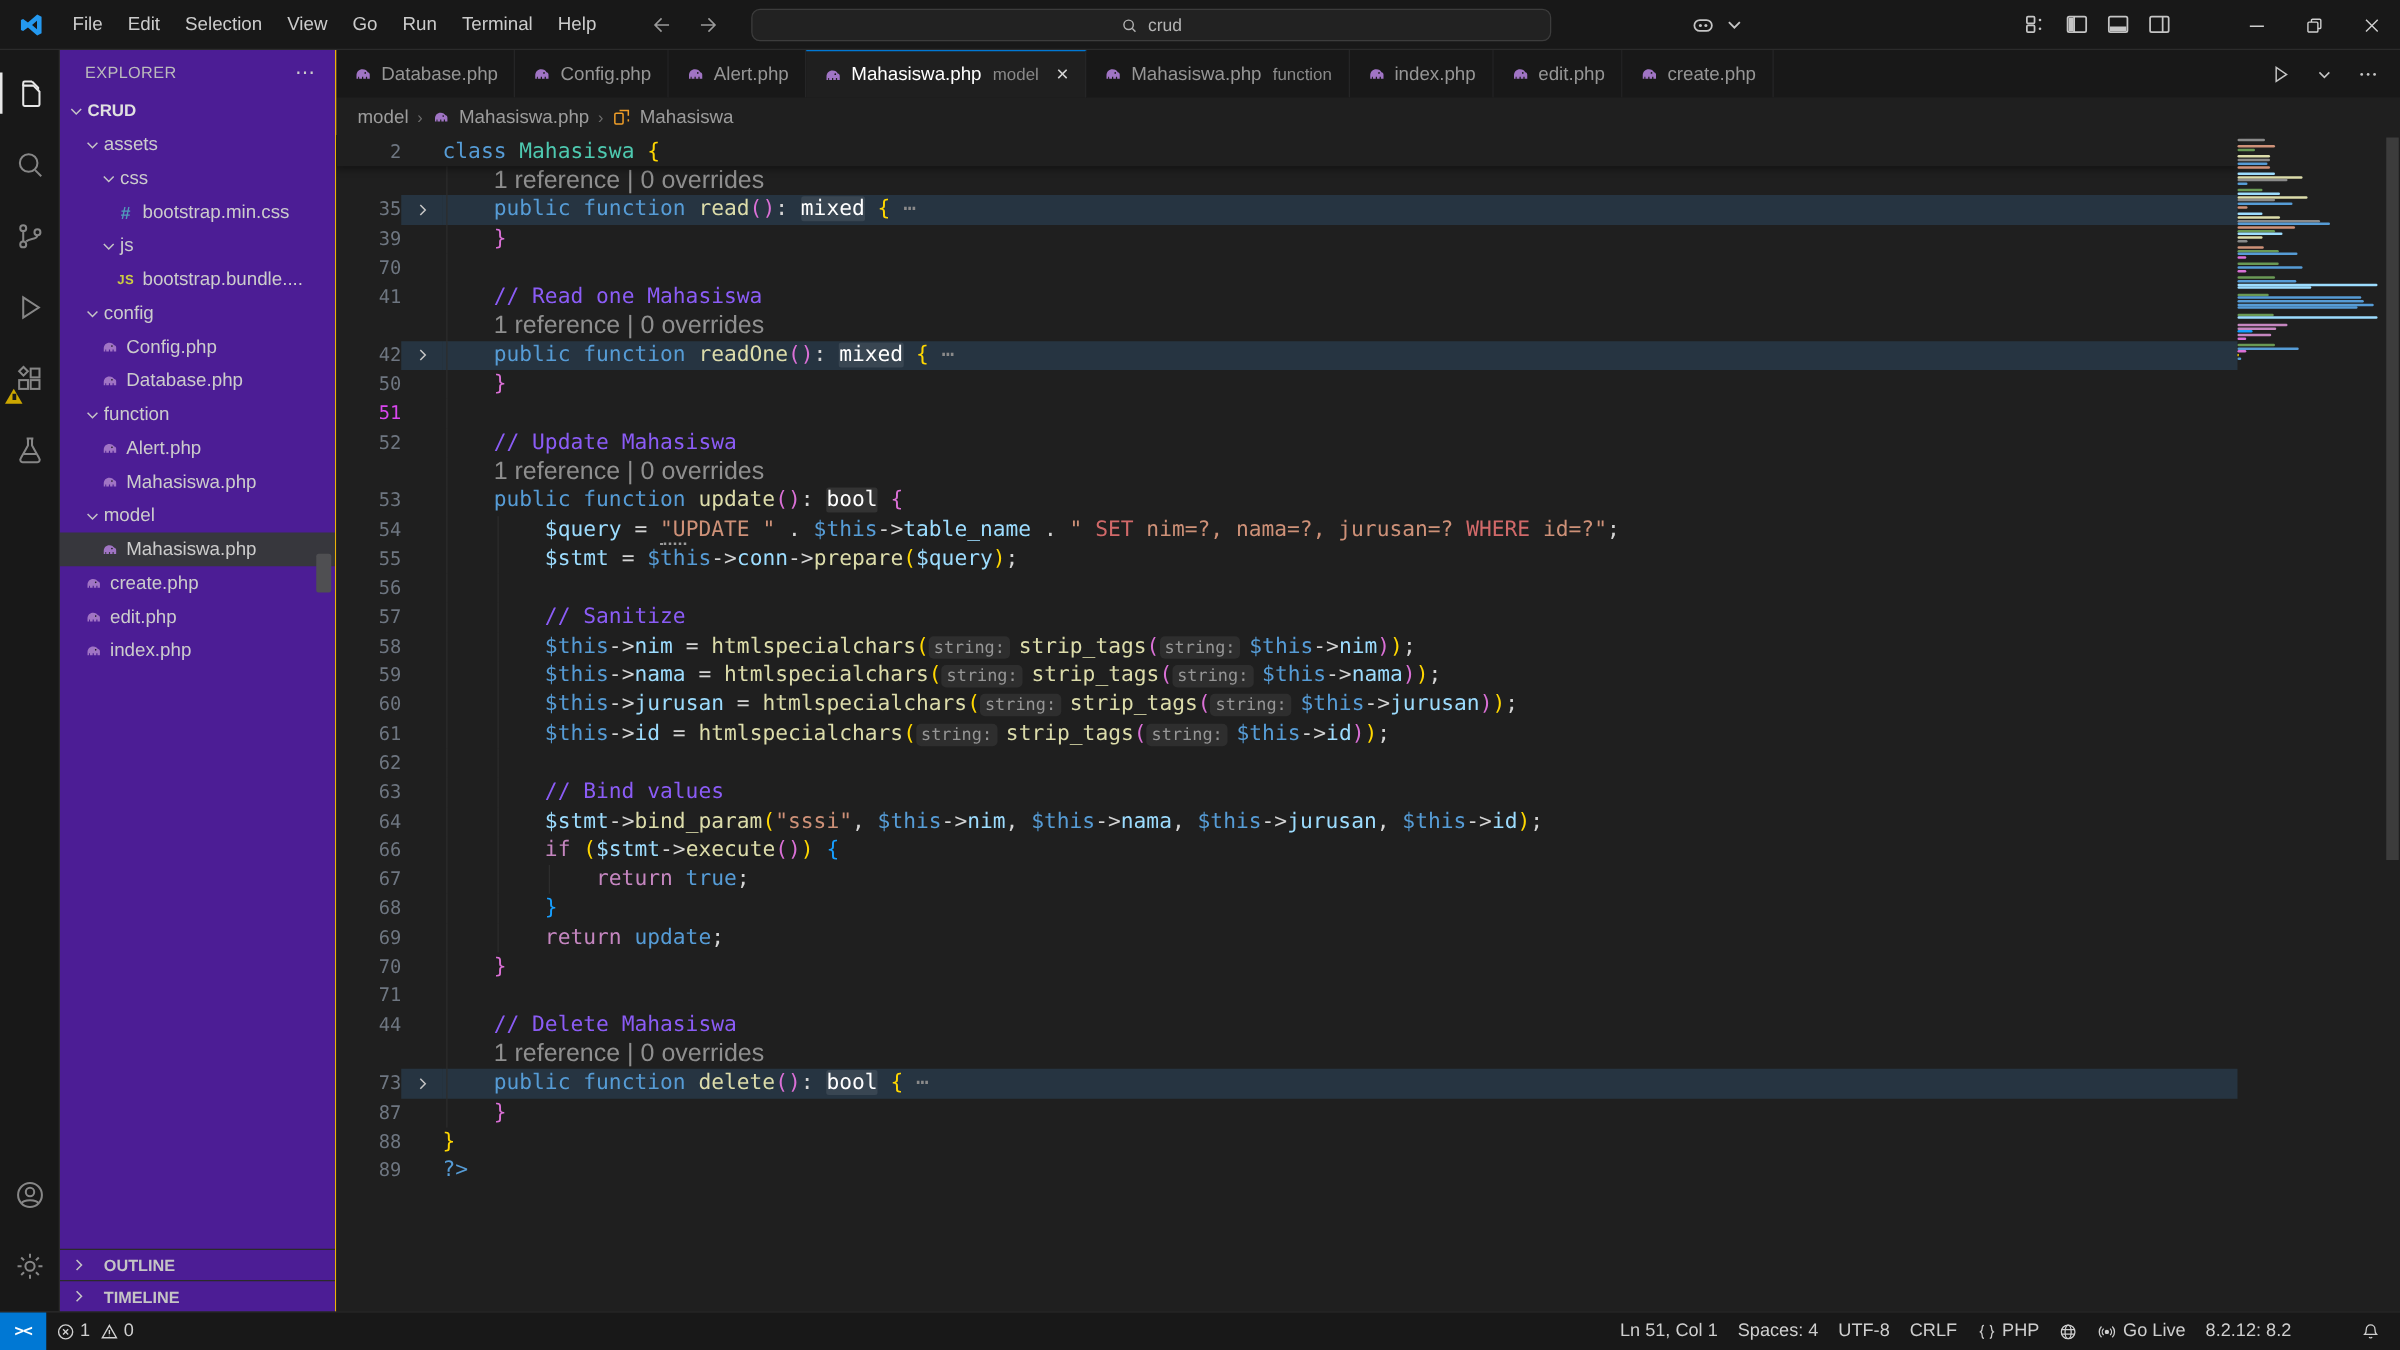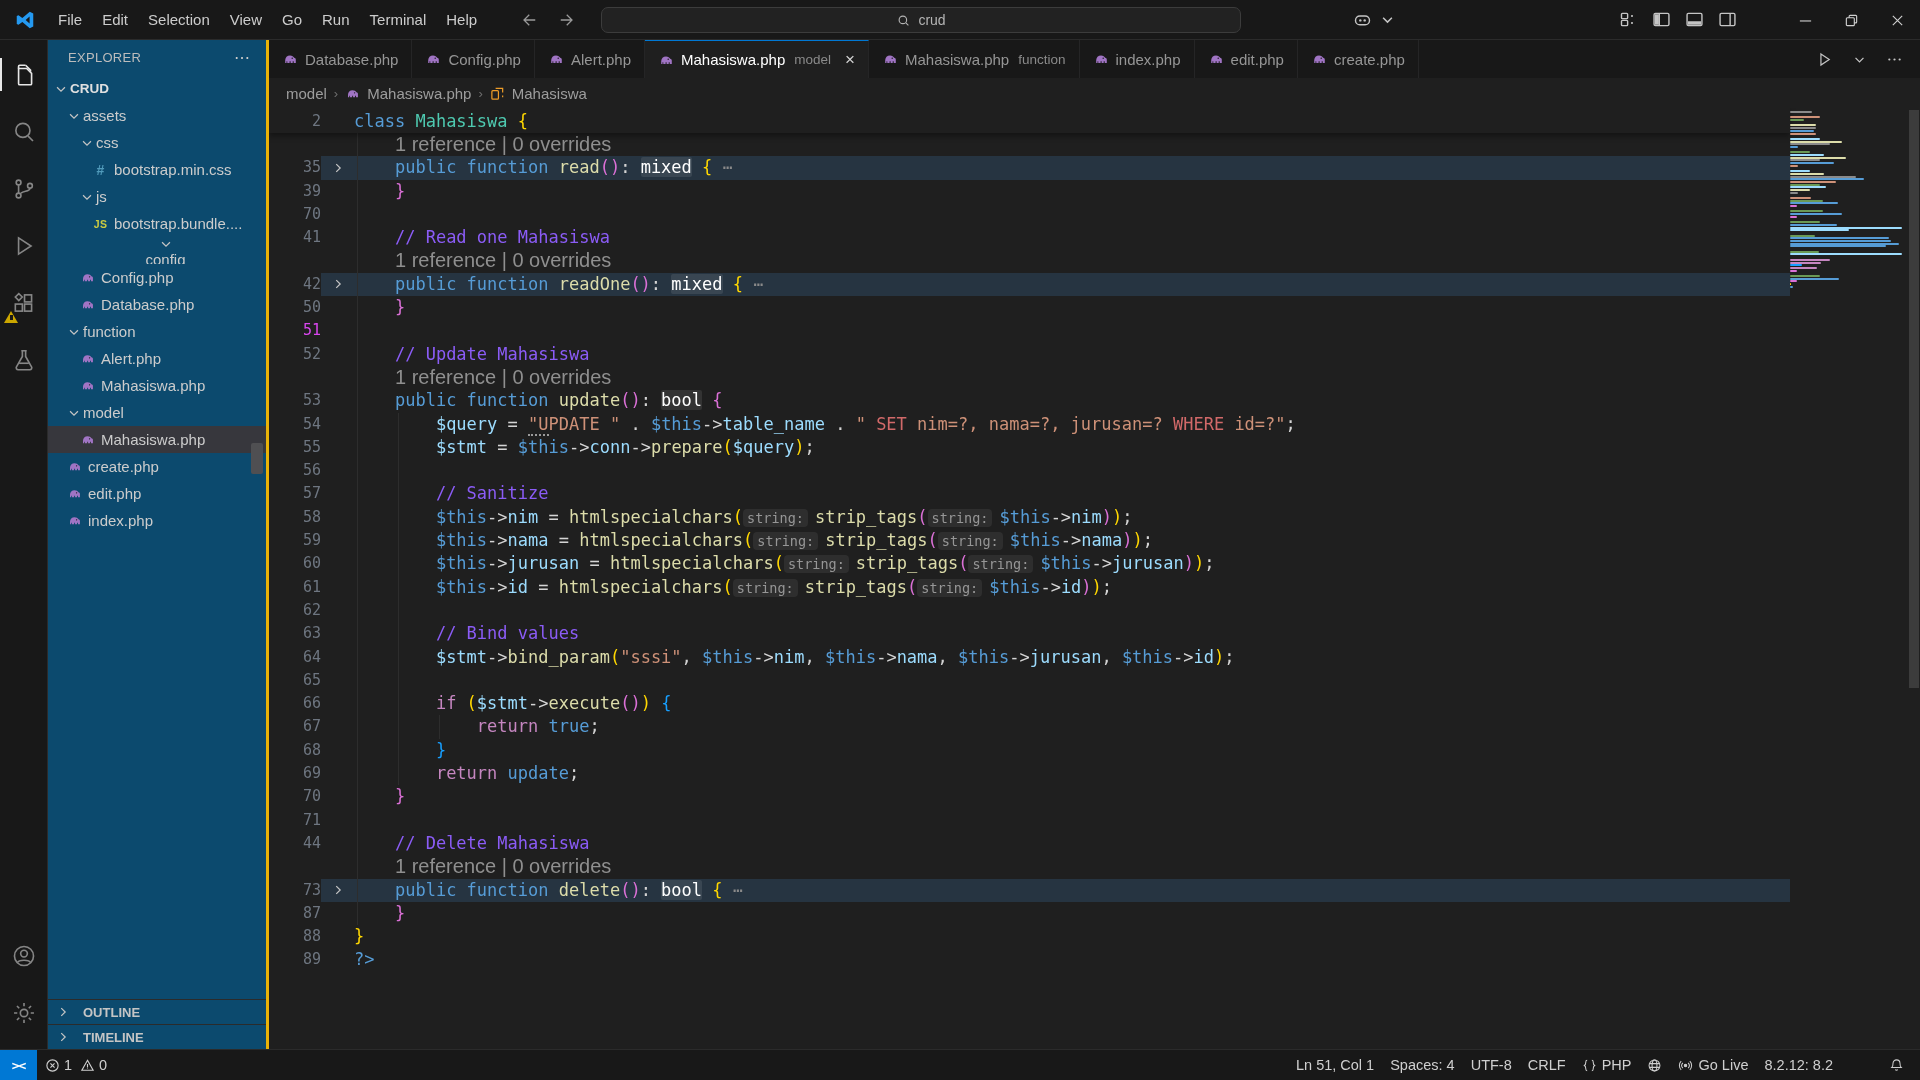--- a/index.html
+++ b/index.html
@@ -29,21 +29,21 @@
   .act-top{display:flex;flex-direction:column;padding-top:6px}
   .act-bottom{margin-top:auto;display:flex;flex-direction:column;padding-bottom:8px}
   .act-item{width:47px;height:57px;display:flex;align-items:center;justify-content:center;color:#868686;position:relative}
   .act-item.active{color:#e7e7e7}
   .act-item.active::before{content:"";position:absolute;left:0;top:12px;bottom:12px;width:2px;background:#e7e7e7}
   .act-item svg{width:26px;height:26px}
   .act-badge{position:absolute;left:4px;bottom:8px;width:0;height:0;border-left:7px solid transparent;border-right:7px solid transparent;border-bottom:12px solid #cca700}
   .act-badge::after{content:"";position:absolute;left:-1.5px;top:4px;width:3px;height:5px;background:#181818}
 
   
-  .sidebar{width:221px;background:#0c4a6e;border-right:3px solid #eab308;position:relative;flex:none;display:flex;flex-direction:column}
+  .sidebar{width:221px;background:#4c1d95;border-right:1px solid #eab308;position:relative;flex:none;display:flex;flex-direction:column}
   .sb-header{height:35px;display:flex;align-items:center;padding:0 10px 0 20px;flex:none}
   .sb-title{font-size:13px;color:#bcbcbc;letter-spacing:.3px}
   .sb-actions{margin-left:auto;color:#cccccc;font-size:16px;padding:0 6px}
   .tree{flex:none}
   .tree-row{height:27px;display:flex;align-items:center;font-size:15px;color:#cccccc;cursor:default;white-space:nowrap;overflow:hidden}
   .tree-row.selected{background:#37373d}
   .tree-row .twist{width:18px;flex:none;display:flex;align-items:center;justify-content:center;color:#c5c5c5}
   .tree-row .twist svg{width:14px;height:14px}
   .tree-row .ficon{width:19px;flex:none;display:flex;align-items:center;justify-content:center;margin-right:4px}
   .tree-row .ficon svg{width:15px;height:15px}
@@ -341,21 +341,21 @@
               </svg>
             </span>
             <span>js</span>
           </div>
           <div class="tree-row" style="padding-left: 43px;">
             <span class="ficon icon">
               <span class="jsbadge">JS</span>
             </span>
             <span>bootstrap.bundle....</span>
           </div>
-          <div class="tree-row" style="padding-left: 17px; flex-direction: column;">
+          <div class="tree-row" style="padding-left: 17px;">
             <span class="twist icon">
               <svg viewBox="0 0 16 16" fill="none" stroke="currentColor" stroke-width="1.4">
                 <path d="m3.5 6 4.5 4.5L12.5 6"></path>
               </svg>
             </span>
             <span>config</span>
           </div>
           <div class="tree-row" style="padding-left: 30px;">
             <span class="ficon icon">
               <svg viewBox="0 0 16 16">
@@ -757,27 +757,20 @@
             </div>
             <div class="row ">
               <div class="rinner">
                 <span class="lnum">64</span>
                 <span class="chev"></span>
                 <pre><span class="guide" style="left: 3px;"></span><span class="guide" style="left: 44px;"></span>        <span class="tok-var">$stmt</span><span class="tok-op">-&gt;</span><span class="tok-fn">bind_param</span><span class="tok-b1">(</span><span class="tok-str">"sssi"</span><span class="tok-op">, </span><span class="tok-kw">$this</span><span class="tok-op">-&gt;</span><span class="tok-var">nim</span><span class="tok-op">, </span><span class="tok-kw">$this</span><span class="tok-op">-&gt;</span><span class="tok-var">nama</span><span class="tok-op">, </span><span class="tok-kw">$this</span><span class="tok-op">-&gt;</span><span class="tok-var">jurusan</span><span class="tok-op">, </span><span class="tok-kw">$this</span><span class="tok-op">-&gt;</span><span class="tok-var">id</span><span class="tok-b1">)</span><span class="tok-op">;</span></pre>
               </div>
             </div>
             <div class="row ">
               <div class="rinner">
-                <span class="lnum">65</span>
-                <span class="chev"></span>
-                <pre><span class="guide" style="left: 3px;"></span><span class="guide" style="left: 44px;"></span></pre>
-              </div>
-            </div>
-            <div class="row ">
-              <div class="rinner">
                 <span class="lnum">66</span>
                 <span class="chev"></span>
                 <pre><span class="guide" style="left: 3px;"></span><span class="guide" style="left: 44px;"></span>        <span class="tok-ctrl">if </span><span class="tok-b1">(</span><span class="tok-var">$stmt</span><span class="tok-op">-&gt;</span><span class="tok-fn">execute</span><span class="tok-b2">()</span><span class="tok-b1">)</span><span class="tok-op"> </span><span class="tok-b3">{</span></pre>
               </div>
             </div>
             <div class="row ">
               <div class="rinner">
                 <span class="lnum">67</span>
                 <span class="chev"></span>
                 <pre><span class="guide" style="left: 3px;"></span><span class="guide" style="left: 44px;"></span><span class="guide" style="left: 85px;"></span>            <span class="tok-ctrl">return </span><span class="tok-kw">true</span><span class="tok-op">;</span></pre>

